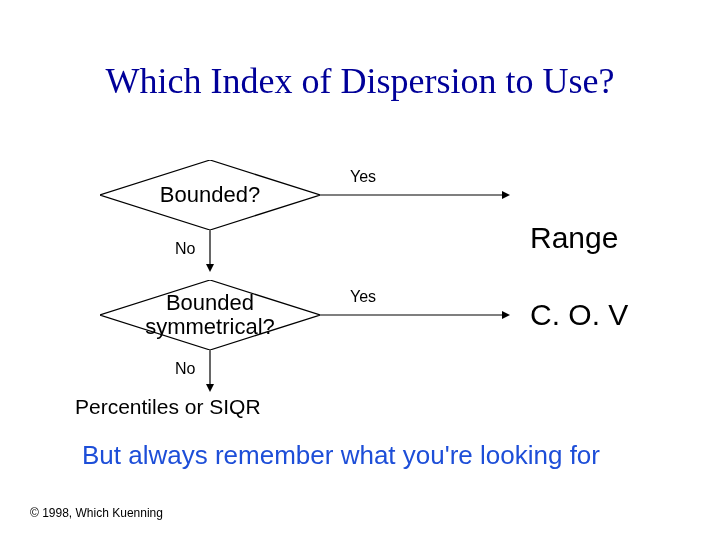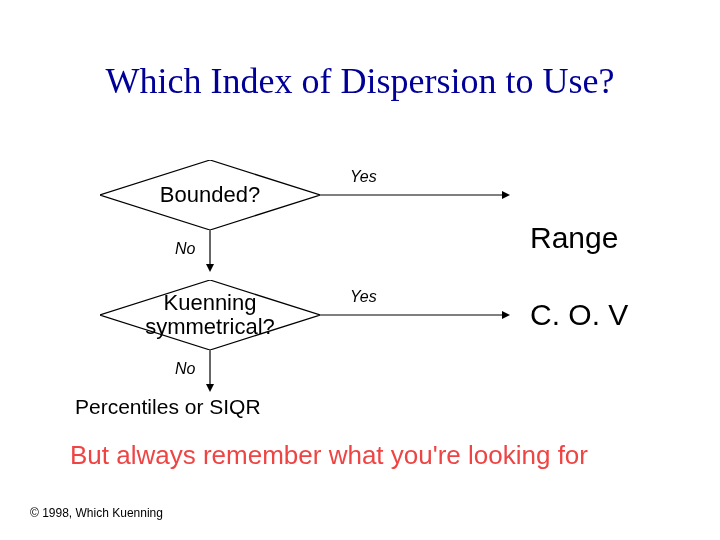--- a/index.html
+++ b/index.html
@@ -40,36 +40,36 @@
     justify-content: center;
     text-align: center;
     font-size: 22px;
     color: #000;
     line-height: 1.1;
   }
   .arrow-label {
     position: absolute;
     font-size: 16px;
     color: #000;
-    font-style: italic;
   }
   .outcome {
     position: absolute;
     font-size: 30px;
     color: #000;
   }
   .percentiles {
     position: absolute;
     font-size: 21px;
     color: #000;
   }
   .footer-note {
     position: absolute;
     font-size: 26px;
-    color: #ef4444;
+    color: #1d4ed8;
+    margin-left: 12px;
   }
   .copyright {
     position: absolute;
     left: 30px;
     bottom: 20px;
     font-size: 12px;
     color: #000;
   }
   .connector {
     position: absolute;
@@ -97,21 +97,21 @@
 <svg class="connector" style="left:205px; top:230px; width:12px; height:42px;">
   <line x1="5" y1="0" x2="5" y2="34" stroke="#000" stroke-width="1.2"></line>
   <polygon points="1,34 5,42 9,34" fill="#000"></polygon>
 </svg>
 <div class="arrow-label" style="left:175px; top:240px;">No</div>
 
 <div class="diamond" style="left:100px; top:280px;">
   <svg viewBox="0 0 220 70">
     <polygon points="0,35 110,0 220,35 110,70" fill="none" stroke="#000" stroke-width="1.2"></polygon>
   </svg>
-  <div class="label" style="white-space:pre-line;">Kuenning
+  <div class="label" style="white-space:pre-line;">Bounded
 symmetrical?</div>
 </div>
 
 <svg class="connector" style="left:320px; top:310px; width:190px; height:12px;">
   <line x1="0" y1="5" x2="182" y2="5" stroke="#000" stroke-width="1.2"></line>
   <polygon points="182,1 190,5 182,9" fill="#000"></polygon>
 </svg>
 <div class="arrow-label" style="left:350px; top:288px;">Yes</div>
 <div class="outcome" style="left:530px; top:298px;">C. O. V</div>
 

